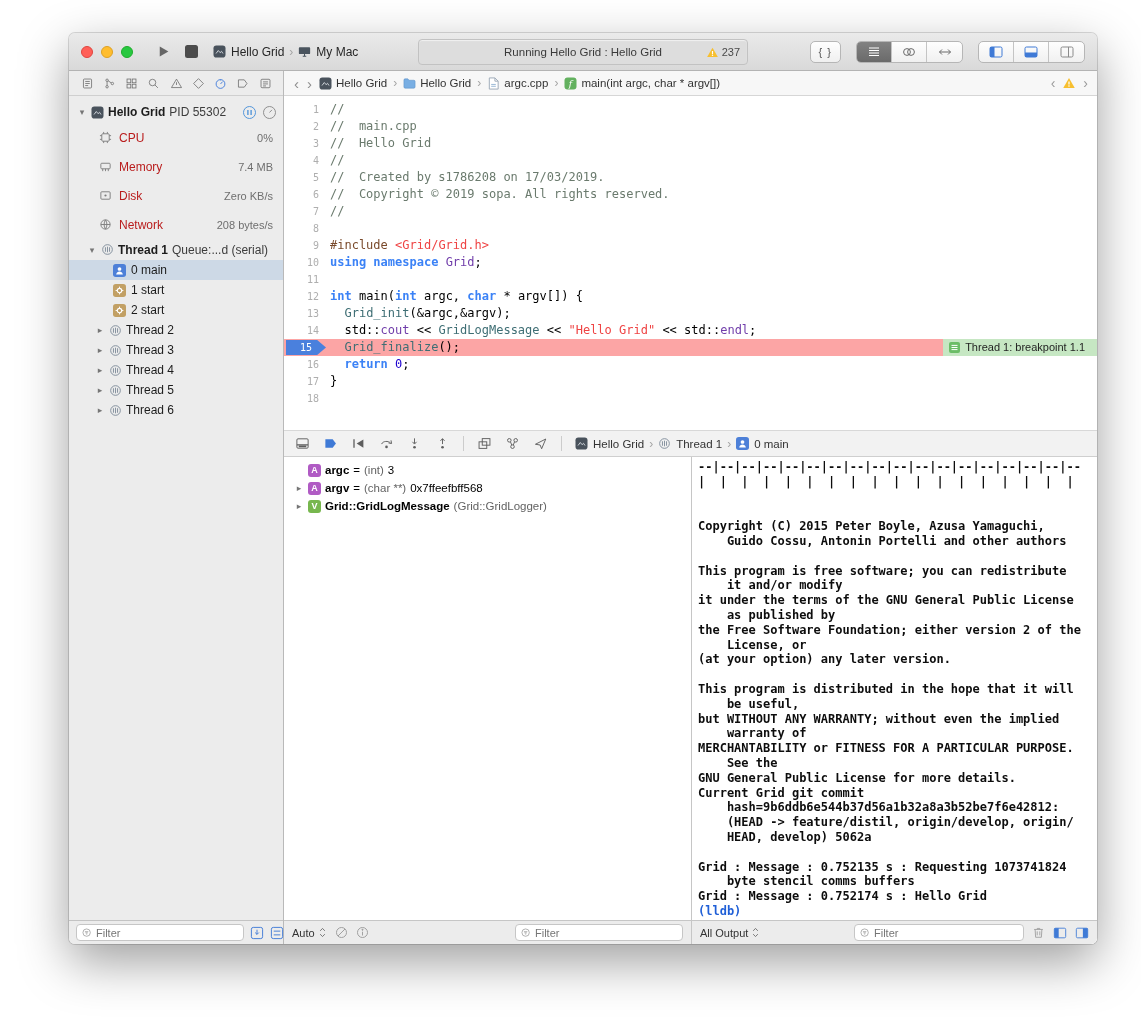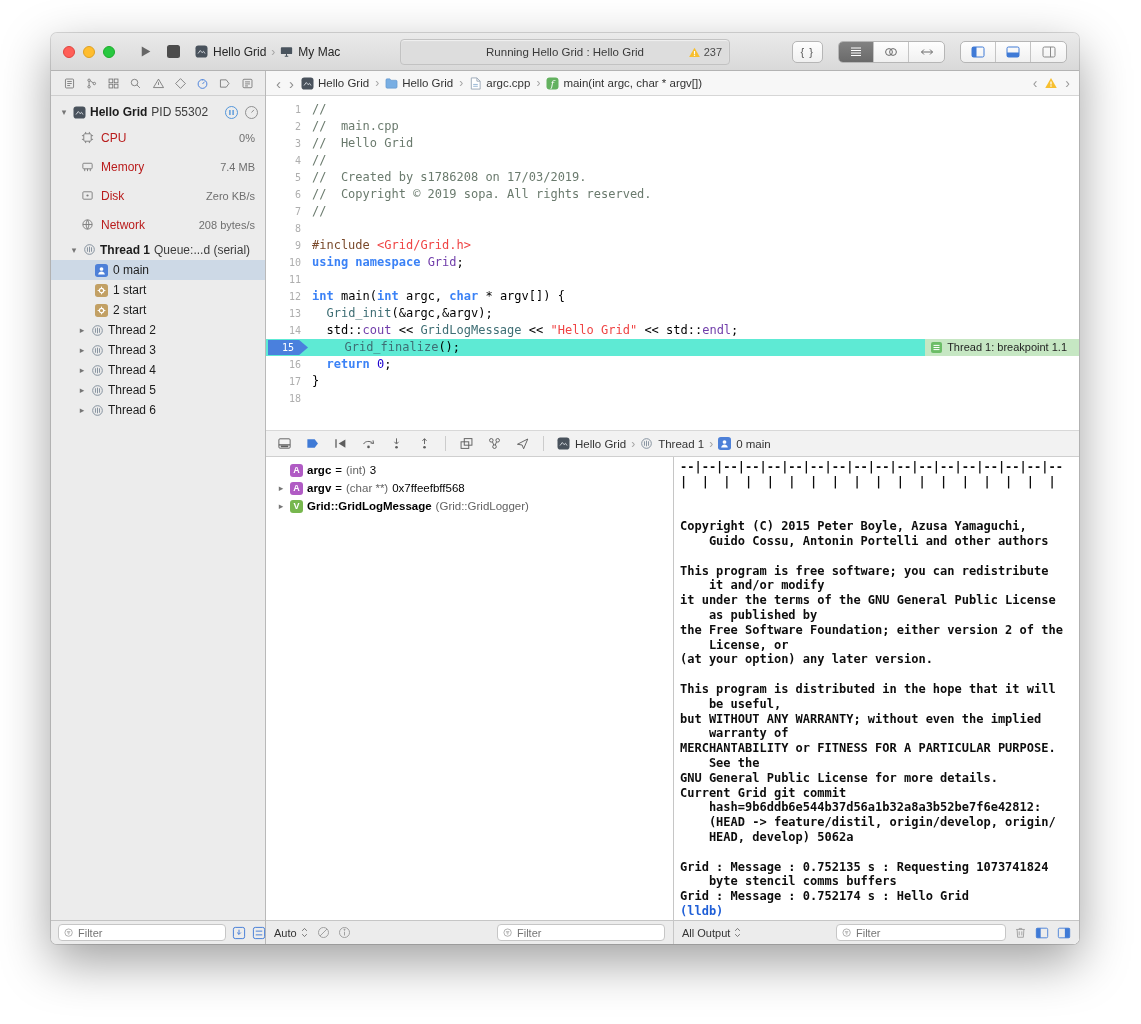--- a/index.html
+++ b/index.html
@@ -1,19 +1,19 @@
 <!DOCTYPE html>
 <html><head>
 <meta charset="utf-8">
 <style>
   *{box-sizing:border-box;margin:0;padding:0;}
   html,body{background:#ffffff;}
   .page{position:relative;width:1141px;height:1024px;background:#ffffff;overflow:hidden;
         font-family:"Liberation Sans",sans-serif;-webkit-font-smoothing:antialiased;}
-  .window{position:absolute;left:51px;top:33px;width:1028px;height:911px;background:#ececec;
+  .window{position:absolute;left:69px;top:33px;width:1028px;height:911px;background:#ececec;
           border-radius:6px;box-shadow:0 18px 50px rgba(0,0,0,.38),0 0 0 1px rgba(0,0,0,.14);
           display:flex;flex-direction:column;overflow:hidden;}
 
   
   .toolbar{height:38px;flex:none;background:linear-gradient(#eaeaea,#d9d9d9);
            border-bottom:1px solid #b3b3b3;display:flex;align-items:center;padding:0 12px;position:relative;}
   .traffic{display:flex;gap:8px;margin-right:16px;}
   .tl{width:12px;height:12px;border-radius:50%;}
   .tl.red{background:#ff5f58;border:1px solid #e0443e;}
   .tl.yellow{background:#ffbd2e;border:1px solid #dea123;}
@@ -92,21 +92,21 @@
   .crumb .ic svg{width:13px;height:13px;}
   .issue-nav{margin-left:auto;display:flex;align-items:center;gap:7px;color:#9a9a9a;font-size:14px;}
   .issue-nav svg{width:14px;height:14px;}
 
   
   .editor{height:334px;flex:none;background:#fff;font-family:"DejaVu Sans Mono",monospace;
           font-size:12px;line-height:17px;padding-top:5px;overflow:hidden;}
   .code-line{height:17px;display:flex;align-items:center;white-space:pre;}
   .lnum{width:46px;flex:none;text-align:right;padding-right:11px;color:#aeaeae;font-size:10px;}
   .codetext{flex:1;min-width:0;overflow:hidden;}
-  .code-line.current{background:#5eead4;gap:18px;}
+  .code-line.current{background:#fca5a5;}
   .code-line.current .lnum{padding-right:4px;}
   .ip-badge{display:inline-block;width:40px;height:15px;background:#4a80dd;color:#fff;font-size:10px;
             line-height:15px;text-align:center;clip-path:polygon(0 0,78% 0,100% 50%,78% 100%,0 100%);}
   .annot{flex:none;height:17px;display:flex;align-items:center;gap:5px;background:#c6e7c3;
          padding:0 12px 0 6px;font-family:"Liberation Sans",sans-serif;font-size:11px;color:#1f1f1f;}
   .annot-ic svg{width:11px;height:11px;display:block;}
   .tk-cm{color:#6a7a6d;}
   .tk-pp{color:#7a4a2b;}
   .tk-str{color:#ef4444;}
   .tk-kw{color:#3b82f6;font-weight:bold;}

